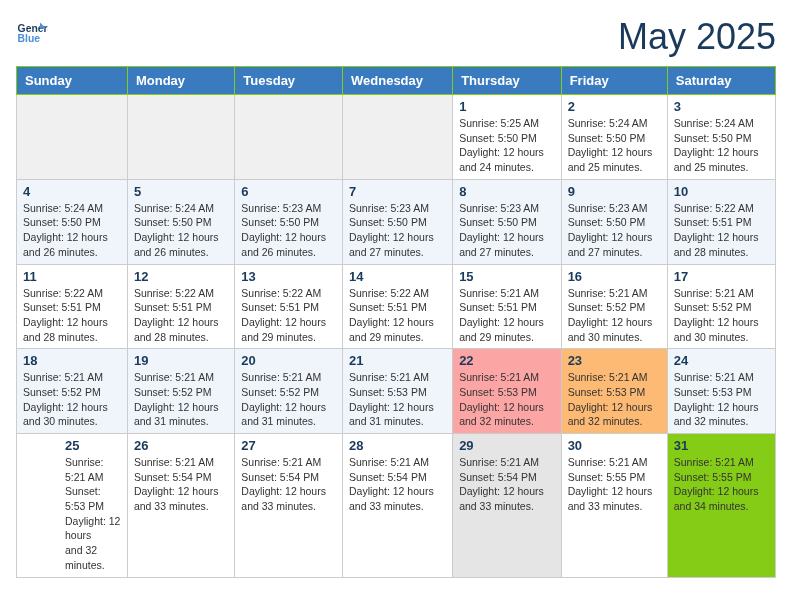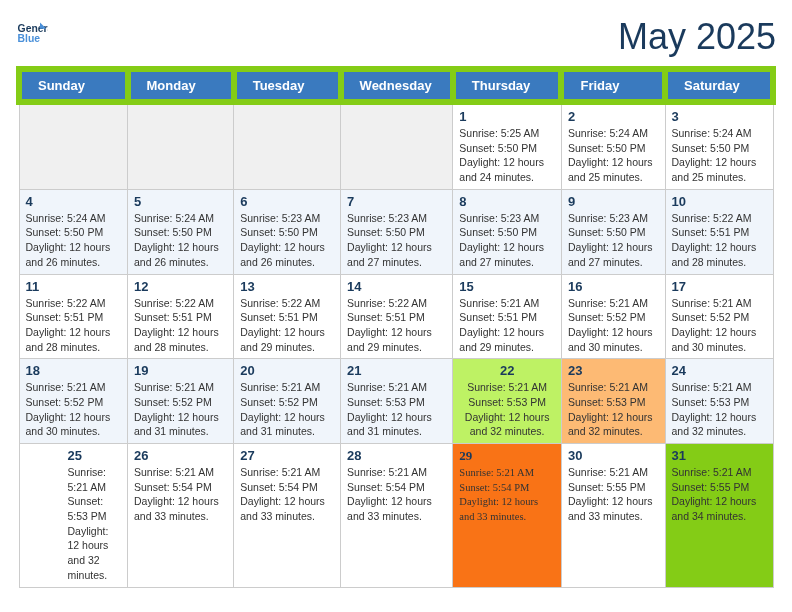--- a/index.html
+++ b/index.html
@@ -39,24 +39,24 @@
     }
     .calendar-table {
       width: 100%;
       border-collapse: collapse;
       font-size: 11px;
     }
     .calendar-table th {
       background-color: #3a7abf;
       color: #fff;
       text-align: left;
-      padding: 6px 16px;
+      padding: 6px 8px;
       font-size: 13px;
       font-weight: bold;
-      border: 6px solid #84cc16;
+      border: 1px solid #84cc16;
     }
     .calendar-table td {
       border: 1px solid #ccc;
       vertical-align: top;
       padding: 4px 6px;
       width: 113px;
       min-height: 80px;
       background: #fff;
     }
     .calendar-table tr:nth-child(odd) td {
@@ -262,21 +262,21 @@
 Daylight: 12 hours
 and 31 minutes.</div>
         </td>
         <td style="background: rgb(240, 245, 251);">
           <span class="day-number">21</span>
           <div class="day-info" style="white-space: pre-line;">Sunrise: 5:21 AM
 Sunset: 5:53 PM
 Daylight: 12 hours
 and 31 minutes.</div>
         </td>
-        <td style="background: #bef264; text-align: center;">
+        <td style="background: #fca5a5;">
           <span class="day-number">22</span>
           <div class="day-info" style="white-space: pre-line;">Sunrise: 5:21 AM
 Sunset: 5:53 PM
 Daylight: 12 hours
 and 32 minutes.</div>
         </td>
         <td style="background: #fdba74; margin-top: 48px;">
           <span class="day-number">23</span>
           <div class="day-info" style="white-space: pre-line;">Sunrise: 5:21 AM
 Sunset: 5:53 PM
@@ -313,21 +313,21 @@
 Daylight: 12 hours
 and 33 minutes.</div>
         </td>
         <td style="background: rgb(255, 255, 255);">
           <span class="day-number">28</span>
           <div class="day-info" style="white-space: pre-line;">Sunrise: 5:21 AM
 Sunset: 5:54 PM
 Daylight: 12 hours
 and 33 minutes.</div>
         </td>
-        <td style="background: #f97316; font-family: Liberation Serif, serif;">
+        <td style="background: #e5e5e5;">
           <span class="day-number">29</span>
           <div class="day-info" style="white-space: pre-line;">Sunrise: 5:21 AM
 Sunset: 5:54 PM
 Daylight: 12 hours
 and 33 minutes.</div>
         </td>
         <td style="background: rgb(255, 255, 255);">
           <span class="day-number">30</span>
           <div class="day-info" style="white-space: pre-line;">Sunrise: 5:21 AM
 Sunset: 5:55 PM

